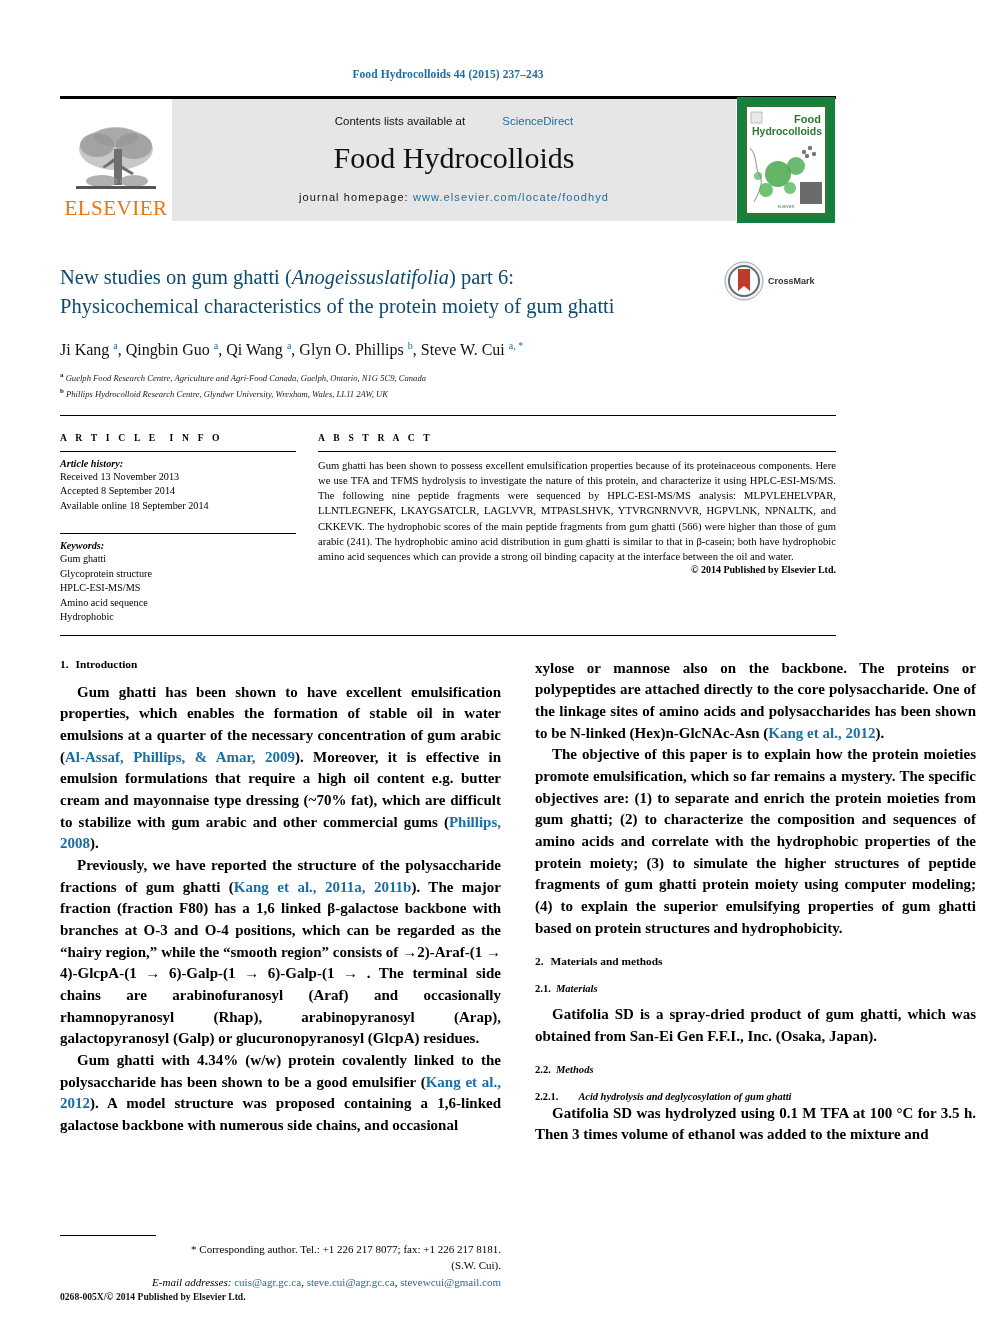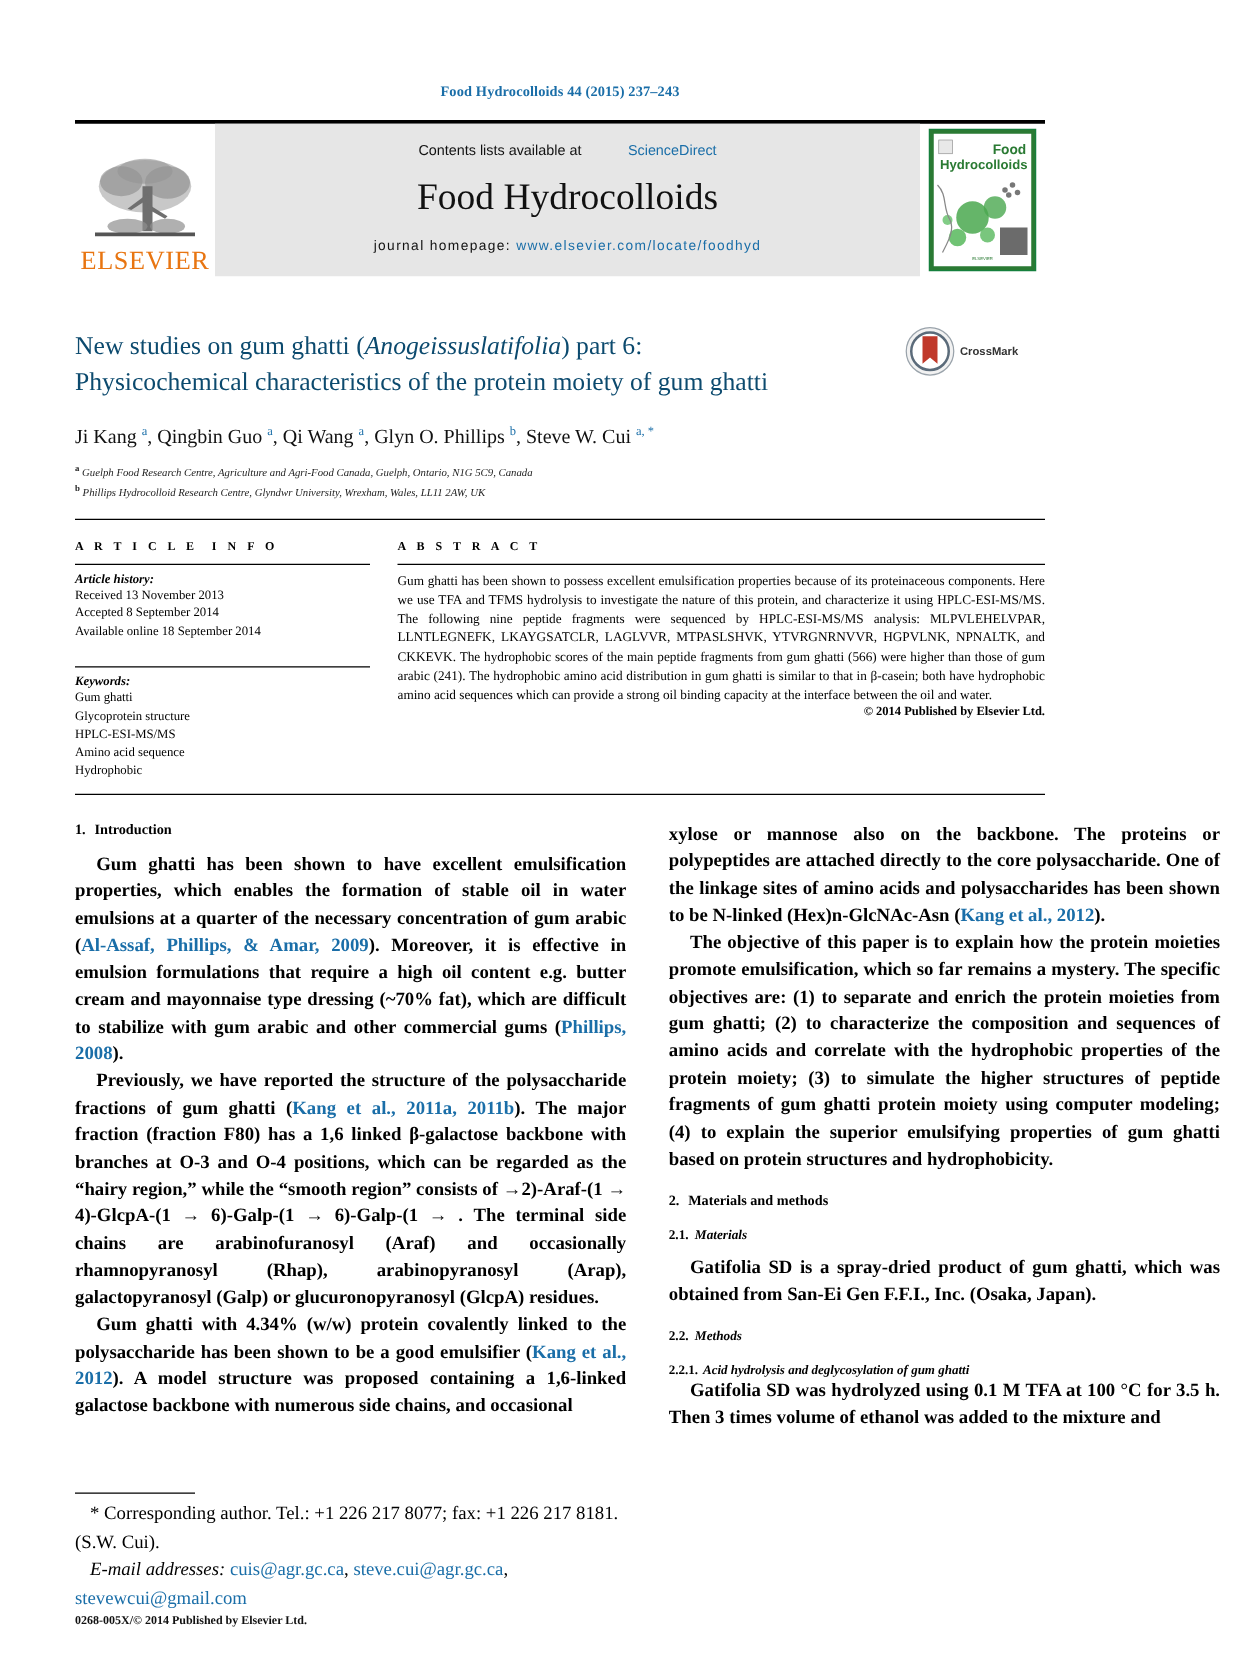--- a/index.html
+++ b/index.html
@@ -94,21 +94,21 @@
   .mast-right {
     width: 100px;
     flex: 0 0 100px;
     display: flex;
     align-items: center;
     justify-content: center;
   }
   .cover {
     width: 84px;
     height: 112px;
-    border: 1px solid #15803d;
+    border: 7px solid #15803d;
     background: #ffffff;
     position: relative;
     overflow: hidden;
   }
 
   
   .titleblock {
     margin-top: 42px;
     position: relative;
     border-bottom: 1px solid #000;
@@ -207,41 +207,41 @@
     font-style: italic;
     margin: 16px 0 10px 0;
   }
   h3.subsec .num { font-style: normal; margin-right: 5px; }
   h4.subsubsec {
     font-size: 10.4px;
     font-weight: bold;
     font-style: italic;
     margin: 16px 0 1px 0;
   }
-  h4.subsubsec .num { font-style: normal; margin-right: 4px; }
+  h4.subsubsec .num { font-style: normal; margin-right: 20px; }
   p.para {
     font-size: 15px;
     line-height: 1.445;
     text-align: justify;
     margin: 0;
     text-indent: 17px;
     font-weight: bold;
   }
   p.para.cont { text-indent: 0; }
   a.ref { color: #1a6ea8; text-decoration: none; }
 
   
   .footnote {
     position: absolute;
     left: 60px;
     bottom: 18px;
     width: 441px;
   }
   .fn-rule { border-top: 1px solid #000; width: 96px; margin-bottom: 5px; }
-  .fn-line { font-size: 15px; line-height: 1.5; }
+  .fn-line { font-size: 11px; line-height: 1.5; text-align: right; }
   .fn-em { font-style: italic; }
   .fn-indent { text-indent: 12px; }
   .doi {
     margin-top: 13px;
     font-size: 9.6px;
     font-weight: bold;
     color: #1a6ea8;
     line-height: 1.55;
   }
   .issn { font-size: 9.6px; font-weight: bold; color: #111; line-height: 1.55; }

